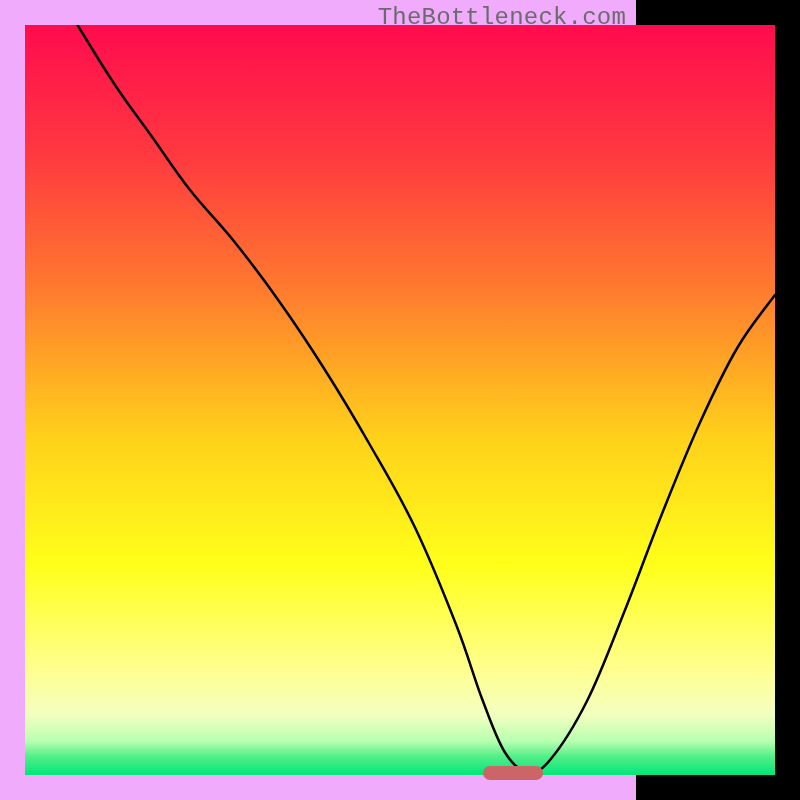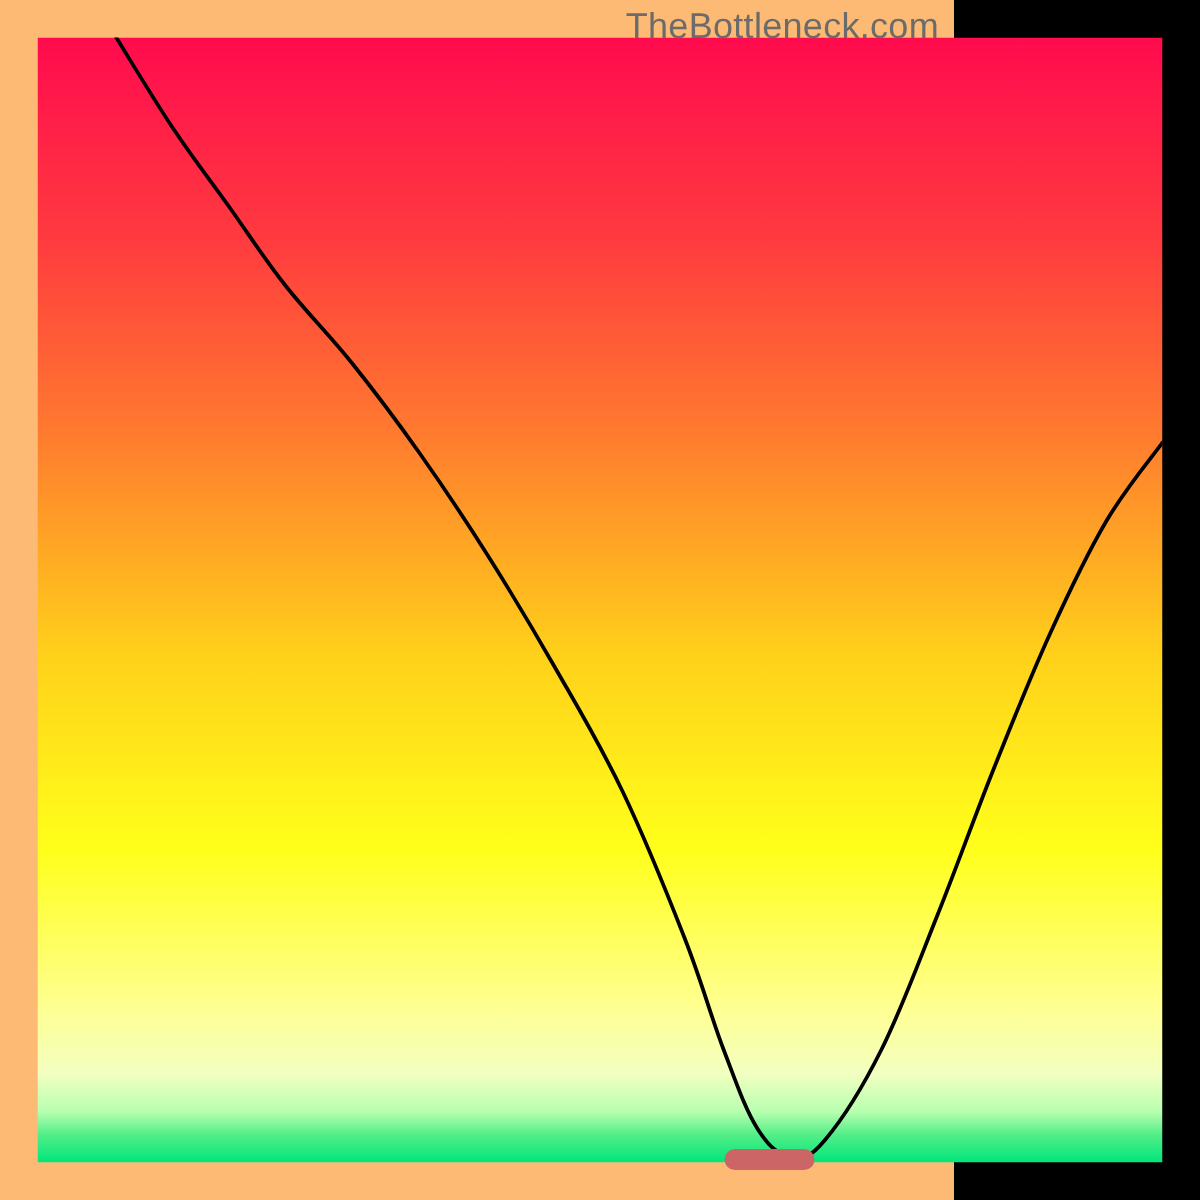--- a/index.html
+++ b/index.html
@@ -8,21 +8,22 @@
     width: 800px;
     height: 800px;
     overflow: hidden;
     background: #000;
     font-family: Arial, Helvetica, sans-serif;
   }
   .frame {
     position: relative;
     width: 636px;
     height: 800px;
-    background: #fdba74;
+    background: #f0abfc;
+    font-family: Liberation Mono, monospace;
   }
   .watermark {
     position: absolute;
     top: 4px;
     right: 10px;
     font-size: 24px;
     font-weight: 500;
     color: #6b6b6b;
     letter-spacing: 0.2px;
     z-index: 5;

